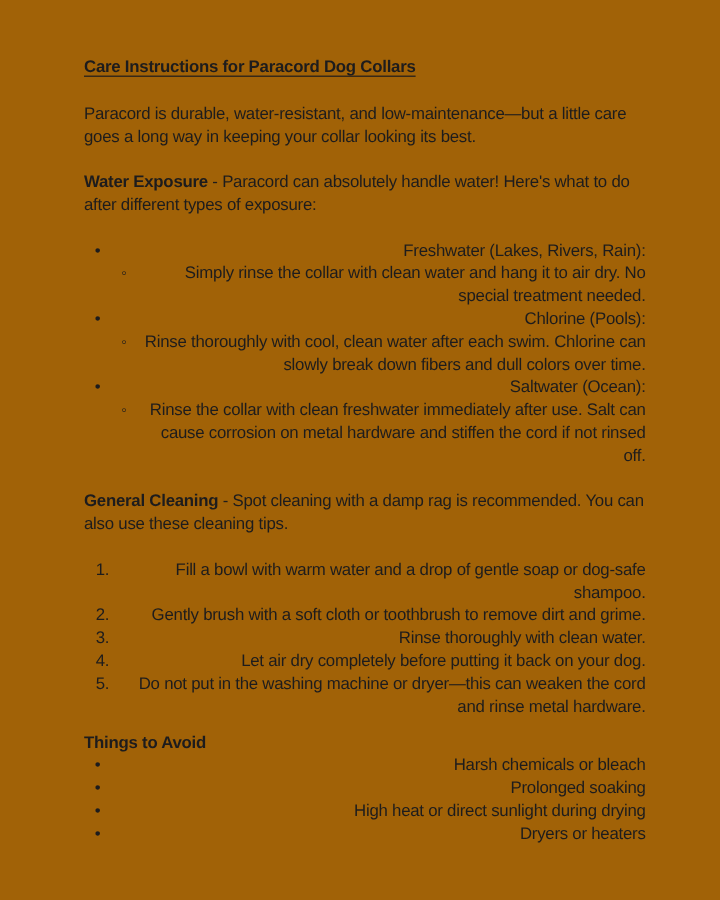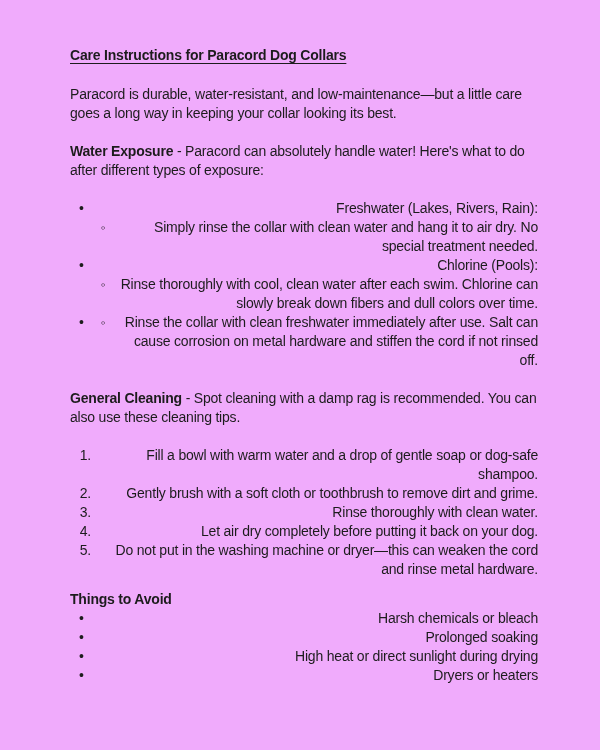--- a/index.html
+++ b/index.html
@@ -1,21 +1,21 @@
 <!DOCTYPE html>
 <html><head>
 <meta charset="utf-8">
 <style>
   html, body { margin: 0; padding: 0; }
   body { background: #ffffff; }
   .page {
     position: relative;
     width: 600px;
     height: 750px;
-    background: #f0abfc;
+    background: #a16207;
     overflow: hidden;
     font-family: "Liberation Sans", "DejaVu Sans", sans-serif;
     font-size: 14px;
     letter-spacing: -0.2px;
     line-height: 19px;
     color: #1d1c1d;
     box-sizing: border-box;
   }
   .content {
     position: absolute;
@@ -85,20 +85,21 @@
           <li>Simply rinse the collar with clean water and hang it to air dry. No special treatment needed.</li>
         </ul>
       </li>
       <li>
         <span>Chlorine (Pools):</span>
         <ul class="lvl2">
           <li>Rinse thoroughly with cool, clean water after each swim. Chlorine can slowly break down fibers and dull colors over time.</li>
         </ul>
       </li>
       <li>
+        <span>Saltwater (Ocean):</span>
         <ul class="lvl2">
           <li>Rinse the collar with clean freshwater immediately after use. Salt can cause corrosion on metal hardware and stiffen the cord if not rinsed off.</li>
         </ul>
       </li>
     </ul>
 
     <p class="block">
       <span class="inline-heading">General Cleaning</span><span> - Spot cleaning with a damp rag is recommended. You can also use these cleaning tips.</span>
     </p>
 

